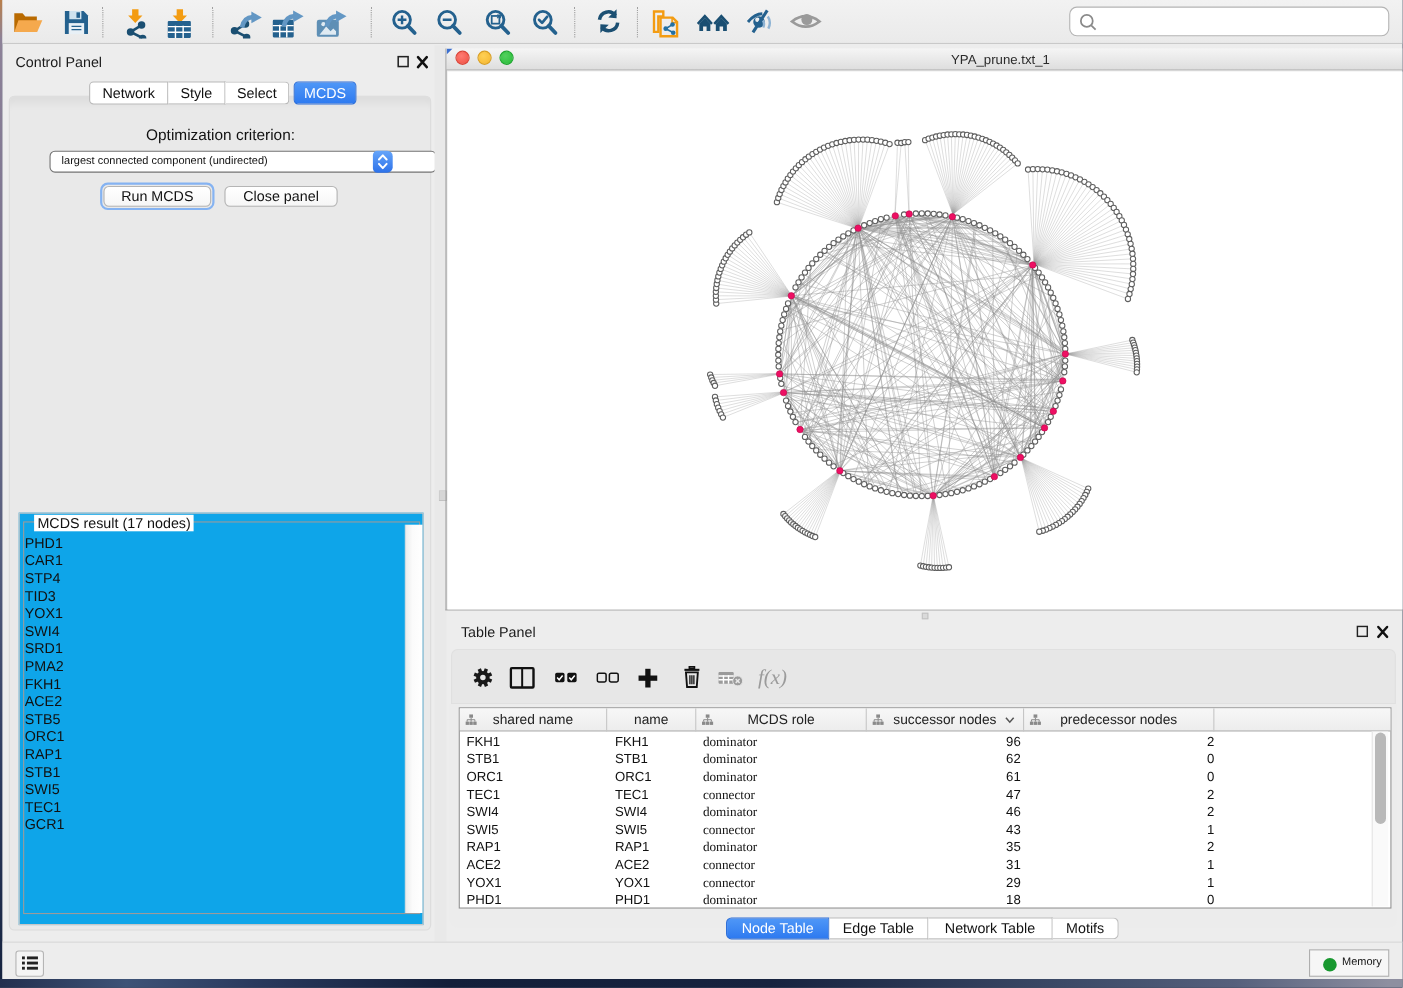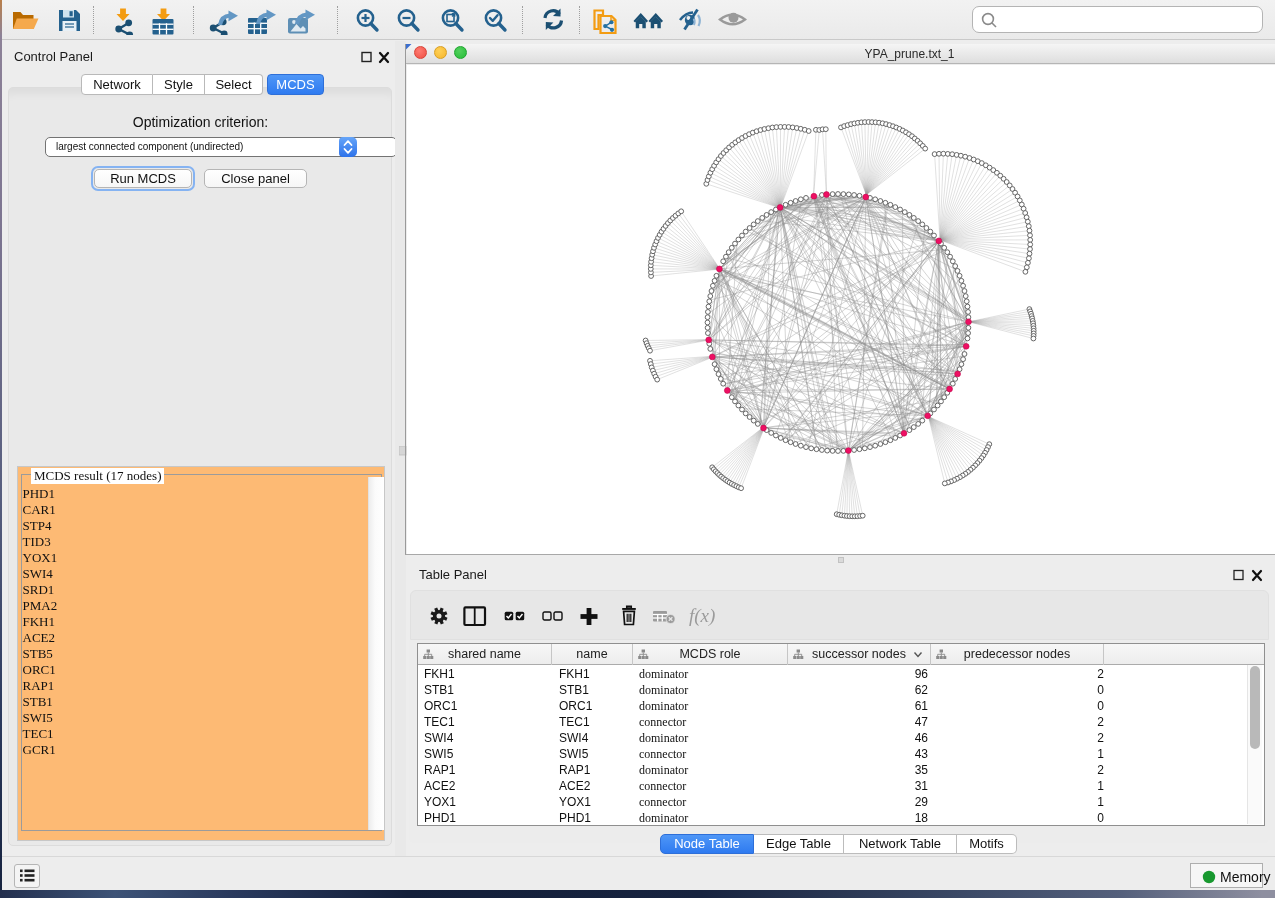--- a/index.html
+++ b/index.html
@@ -23,21 +23,21 @@
 #ctl-btns { left:356px; top:50px; }
 #tabpane { left:6px; top:87px; width:384px; height:759px; background:#e9e9e9; border:1px solid #dcdcdc; border-radius:5px;
   box-shadow:inset 0 14px 8px -8px rgba(0,0,0,0.05); }
 .tab { position:absolute; top:74px; height:21px; background:#fff; border:1px solid #b9b9b9; font-size:13px; color:#111; text-align:center; line-height:19px; }
 .tabblue { background:linear-gradient(180deg,#4f97f7,#2e7af0); color:#fff; border:1px solid #2e6fd8; border-radius:4px; }
 #opt-label { left:0px; top:114px; width:397px; text-align:center; font-size:14px; color:#111; }
 #dropdown { left:43px; top:137px; width:352px; height:20px; background:#fff; border:1px solid #737373; border-radius:5px; font-size:10px; color:#111; line-height:18px; padding-left:10px; }
 #dropcap { left:337px; top:137px; width:18px; height:20px; border-radius:4px 5px 5px 4px; background:linear-gradient(180deg,#66a5f9,#2d72ea); }
 .btn { position:absolute; top:169px; height:19px; background:linear-gradient(180deg,#ffffff,#f6f6f6); border:1px solid #b5b5b5; border-radius:5px; font-size:13px; color:#111; text-align:center; line-height:17px; }
 #focusring { left:89px; top:166px; width:104px; height:25px; border:2px solid #85b3f2; border-radius:7px; }
-#resultpanel { left:15px; top:466px; width:368px; height:375px; background:#fdba74; border:1px solid #c7c7c7;font-family:Liberation Serif, serif; }
+#resultpanel { left:15px; top:466px; width:368px; height:375px; background:#0ea5e9; border:1px solid #c7c7c7; }
 #groupbox { left:3px; top:7px; width:361px; height:357px; border:1px solid #9b9b9b; }
 #grouplabel { left:9px; top:-7px; background:#fff; padding:0 3px; font-size:13px; color:#111; }
 #mcdslist { left:0.5px; top:11px; width:344px; font-size:13px; color:#111; line-height:16px; }
 #listscroll { left:346px; top:2px; width:16px; height:353px; background:linear-gradient(90deg,#ededed,#fbfbfb 40%,#ffffff); border-left:1px solid #e2e2e2; }
 
 #vsplit { left:393px; top:41px; width:11px; height:815px; background:#e9e9e9; }
 
 #netwin { left:403px; top:44px; width:870px; height:511px; border-left:1px solid #9a9a9a; border-bottom:1px solid #a8a8a8; }
 #nettitle { left:0; top:0; width:869px; height:20px; background:linear-gradient(180deg,#f5f5f5,#dedede); border-bottom:1px solid #b5b5b5; }
 #nettext { width:869px; padding-left:138px; text-align:center; font-size:12px; color:#2a2a2a; line-height:20px; }
@@ -57,21 +57,21 @@
 .c3 { position:absolute; left:221px;font-family:Liberation Serif, serif; }
 .c4 { position:absolute; left:371px; width:139px; text-align:right; }
 .c5 { position:absolute; left:516px; width:170px; text-align:right; }
 #tscroll { left:1245px; top:665px; width:15px; height:159px; background:#fafafa; border-left:1px solid #e5e5e5; }
 #tthumb { left:2px; top:1px; width:10px; height:83px; background:#b9b9b9; border-radius:5px; }
 
 .btab { position:absolute; top:834px; height:20px; background:#fff; border:1px solid #bcbcbc; font-size:13px; color:#111; text-align:center; line-height:18px; }
 
 #statusbar { left:0px; top:856px; width:1273px; height:34px; background:#ededed; border-top:1px solid #d8d8d8; }
 #listbtn { left:12px; top:864px; width:26px; height:24px; background:#f4f4f4; border:1px solid #b5b5b5; border-radius:3px; }
-#membtn { left:1188px; top:863px; width:73px; height:25px; background:#f6f6f6; border:1px solid #aeaeae; font-size:14px; color:#111; }
+#membtn { left:1188px; top:863px; width:73px; height:25px; background:#f6f6f6; border:1px solid #aeaeae; font-size:10px; color:#111; }
 </style>
 </head>
 <body>
 <div id="app" class="abs">
 
   <div id="toolbar" class="abs">
     <svg class="ticon" style="left:10px" width="28" height="27" viewBox="0 0 28 27">
         <path d="M1 5 L8.5 5 L11 8 L21.5 8 L21.5 22 L1 22 Z" fill="#b96a00"></path>
         <path d="M1 22 L4.8 11.5 L26.5 11.5 L21.8 22 Z" fill="#f5a94d"></path>
       </svg>

